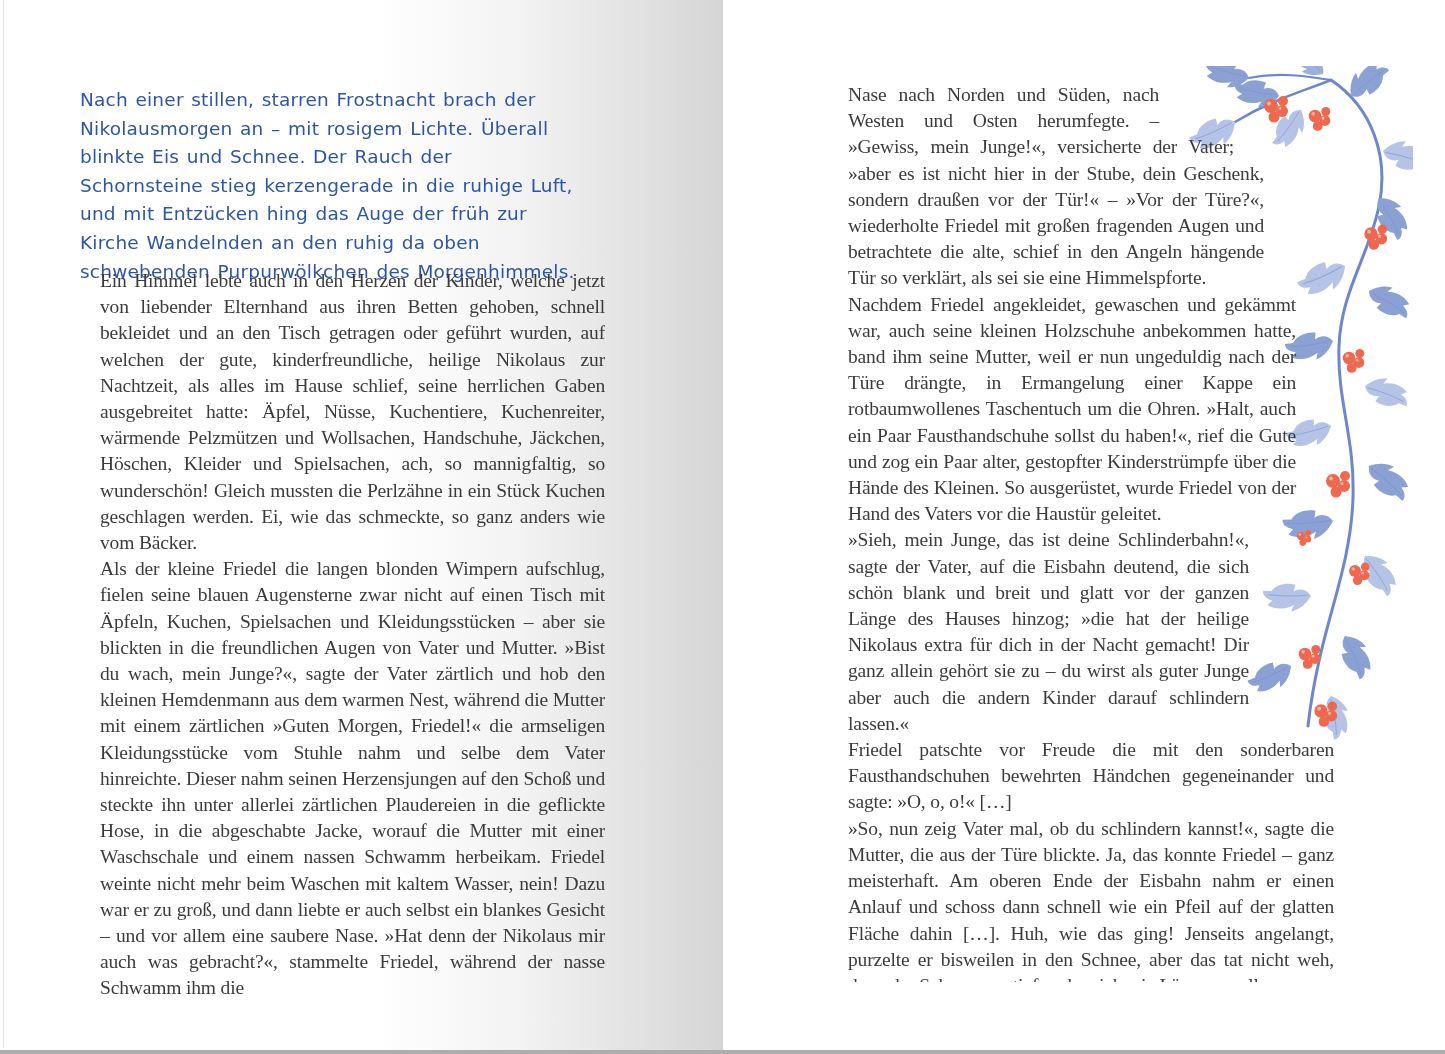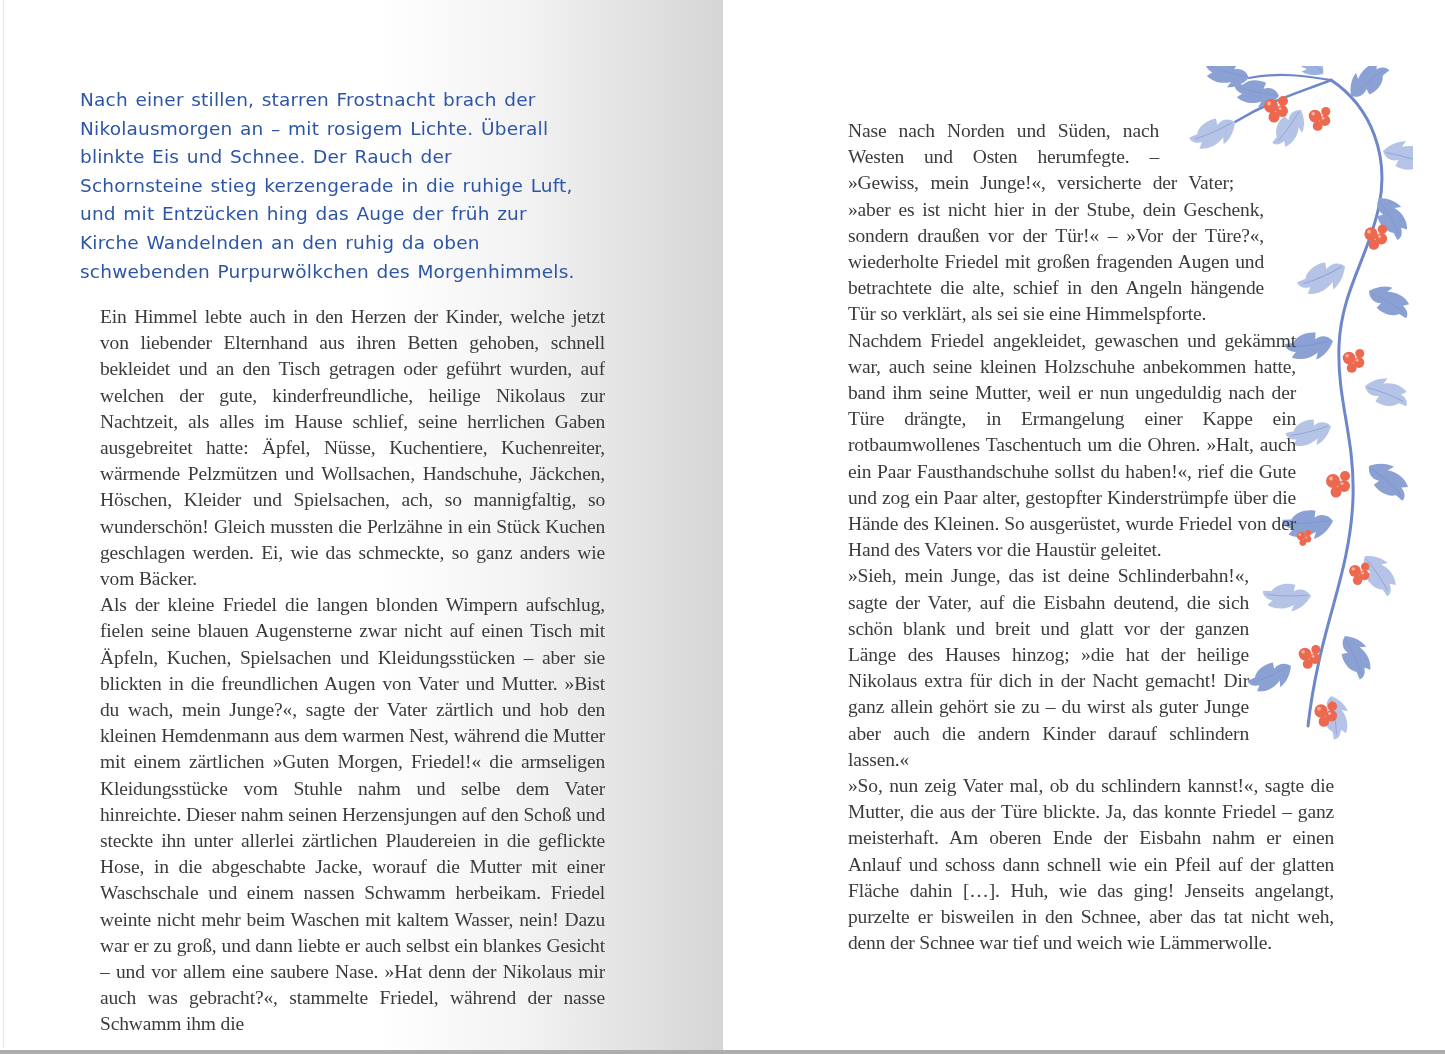--- a/index.html
+++ b/index.html
@@ -32,21 +32,21 @@
     font-family:"DejaVu Sans", sans-serif;
     font-size:18.5px; line-height:28.6px;
     color:#2d55a5; letter-spacing:0.2px; word-spacing:1.5px;
   }
   
   .body-col {
     position:absolute;
     font-size:19.5px; line-height:26.2px;
     color:#3b3b3b; text-align:justify;
     letter-spacing:-0.15px;
-    hyphens:auto;margin-top:36px; -webkit-hyphens:auto;
+    hyphens:auto; -webkit-hyphens:auto;
   }
   .body-col p { margin:0; }
   .left-body  { left:100px; top:268px; width:505px; height:740px; overflow:hidden; }
   .right-body { left:125px; top:82px;  width:486px; height:900px; overflow:hidden; }
   
   .wrap-spacer { float:right; clear:right; }
   .ws1 { width:175px; height:52px; }
   .ws2 { width:100px; height:26px; }
   .ws3 { width:70px;  height:131px; }
   .ws4 { width:38px;  height:236px; }
@@ -127,18 +127,19 @@
 
     <div class="body-col right-body">
       <div class="wrap-spacer ws1"></div>
       <div class="wrap-spacer ws2"></div>
       <div class="wrap-spacer ws3"></div>
       <div class="wrap-spacer ws4"></div>
       <div class="wrap-spacer ws5"></div>
       <p>Nase nach Norden und Süden, nach Westen und Osten herumfegte. – »Gewiss, mein Junge!«, versicherte der Vater; »aber es ist nicht hier in der Stube, dein Geschenk, sondern draußen vor der Tür!« – »Vor der Türe?«, wiederholte Friedel mit großen fragenden Augen und betrachtete die alte, schief in den Angeln hängende Tür so verklärt, als sei sie eine Himmelspforte.</p>
       <p>Nachdem Friedel angekleidet, gewaschen und gekämmt war, auch seine kleinen Holzschuhe anbekommen hatte, band ihm seine Mutter, weil er nun ungeduldig nach der Türe drängte, in Ermangelung einer Kappe ein rotbaumwollenes Taschentuch um die Ohren. »Halt, auch ein Paar Fausthandschuhe sollst du haben!«, rief die Gute und zog ein Paar alter, gestopfter Kinderstrümpfe über die Hände des Kleinen. So ausgerüstet, wurde Friedel von der Hand des Vaters vor die Haustür geleitet.</p>
       <p>»Sieh, mein Junge, das ist deine Schlinderbahn!«, sagte der Vater, auf die Eisbahn deutend, die sich schön blank und breit und glatt vor der ganzen Länge des Hauses hinzog; »die hat der heilige Nikolaus extra für dich in der Nacht gemacht! Dir ganz allein gehört sie zu – du wirst als guter Junge aber auch die andern Kinder darauf schlindern lassen.«</p>
+      <p>Friedel patschte vor Freude die mit den sonderbaren Fausthandschuhen bewehrten Händchen gegeneinander und sagte: »O, o, o!« […]</p>
       <p>»So, nun zeig Vater mal, ob du schlindern kannst!«, sagte die Mutter, die aus der Türe blickte. Ja, das konnte Friedel – ganz meisterhaft. Am oberen Ende der Eisbahn nahm er einen Anlauf und schoss dann schnell wie ein Pfeil auf der glatten Fläche dahin […]. Huh, wie das ging! Jenseits angelangt, purzelte er bisweilen in den Schnee, aber das tat nicht weh, denn der Schnee war tief und weich wie Lämmerwolle.</p>
     </div>
   </div>
 
   <div class="bottom-edge"></div>
 </div>
 
 </body></html>

